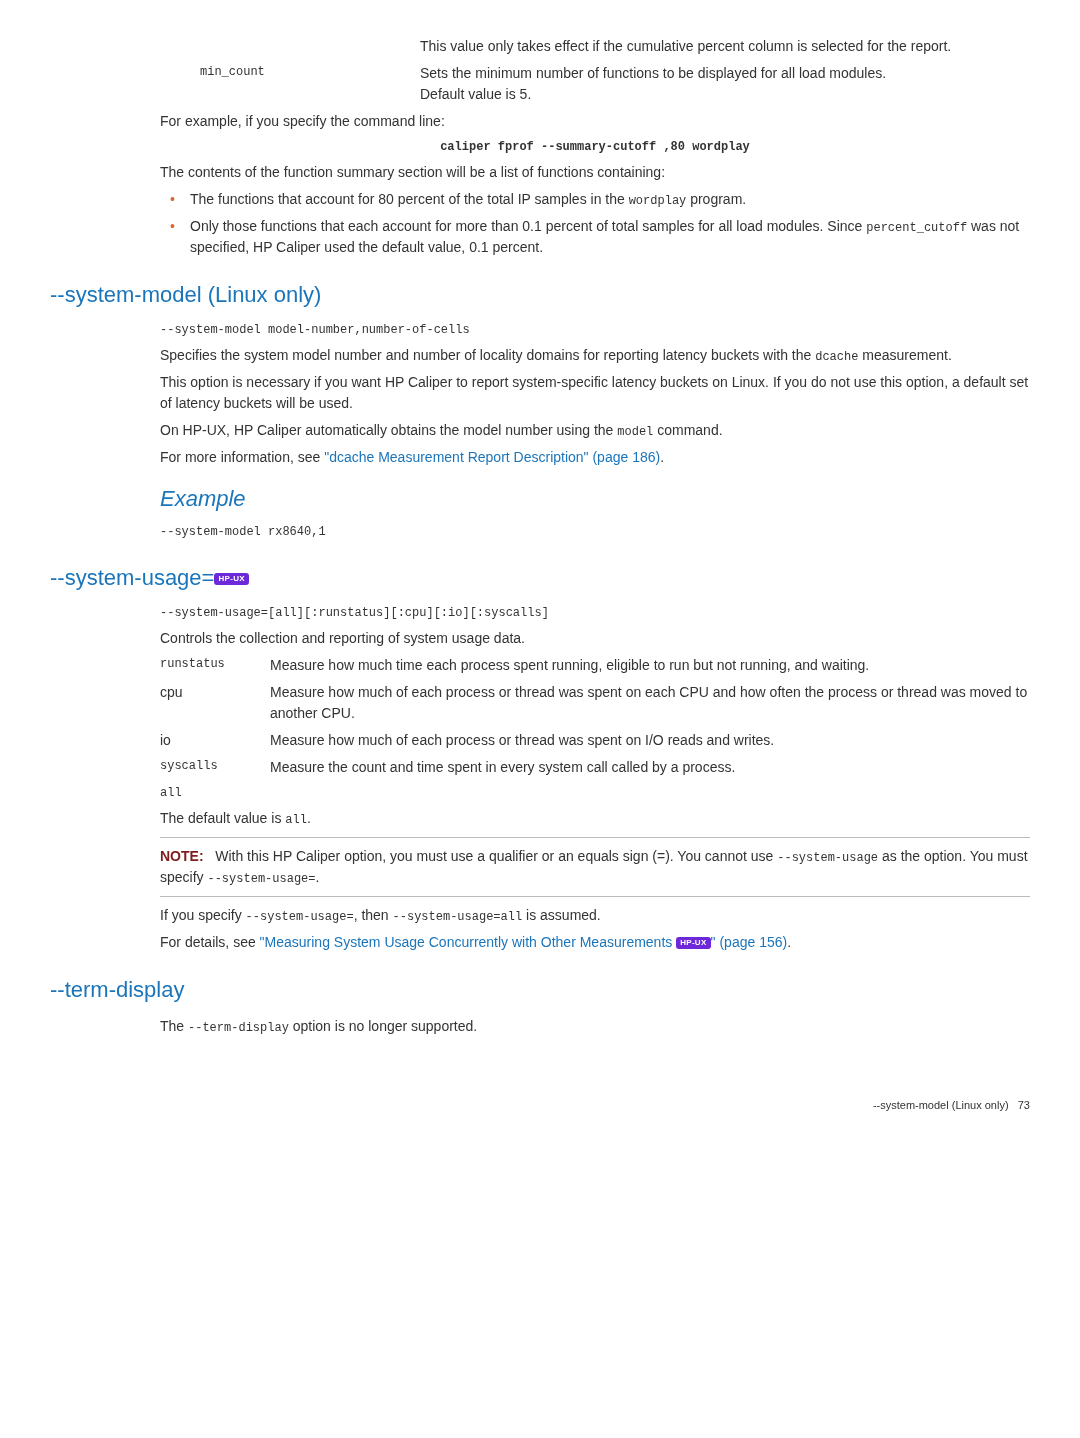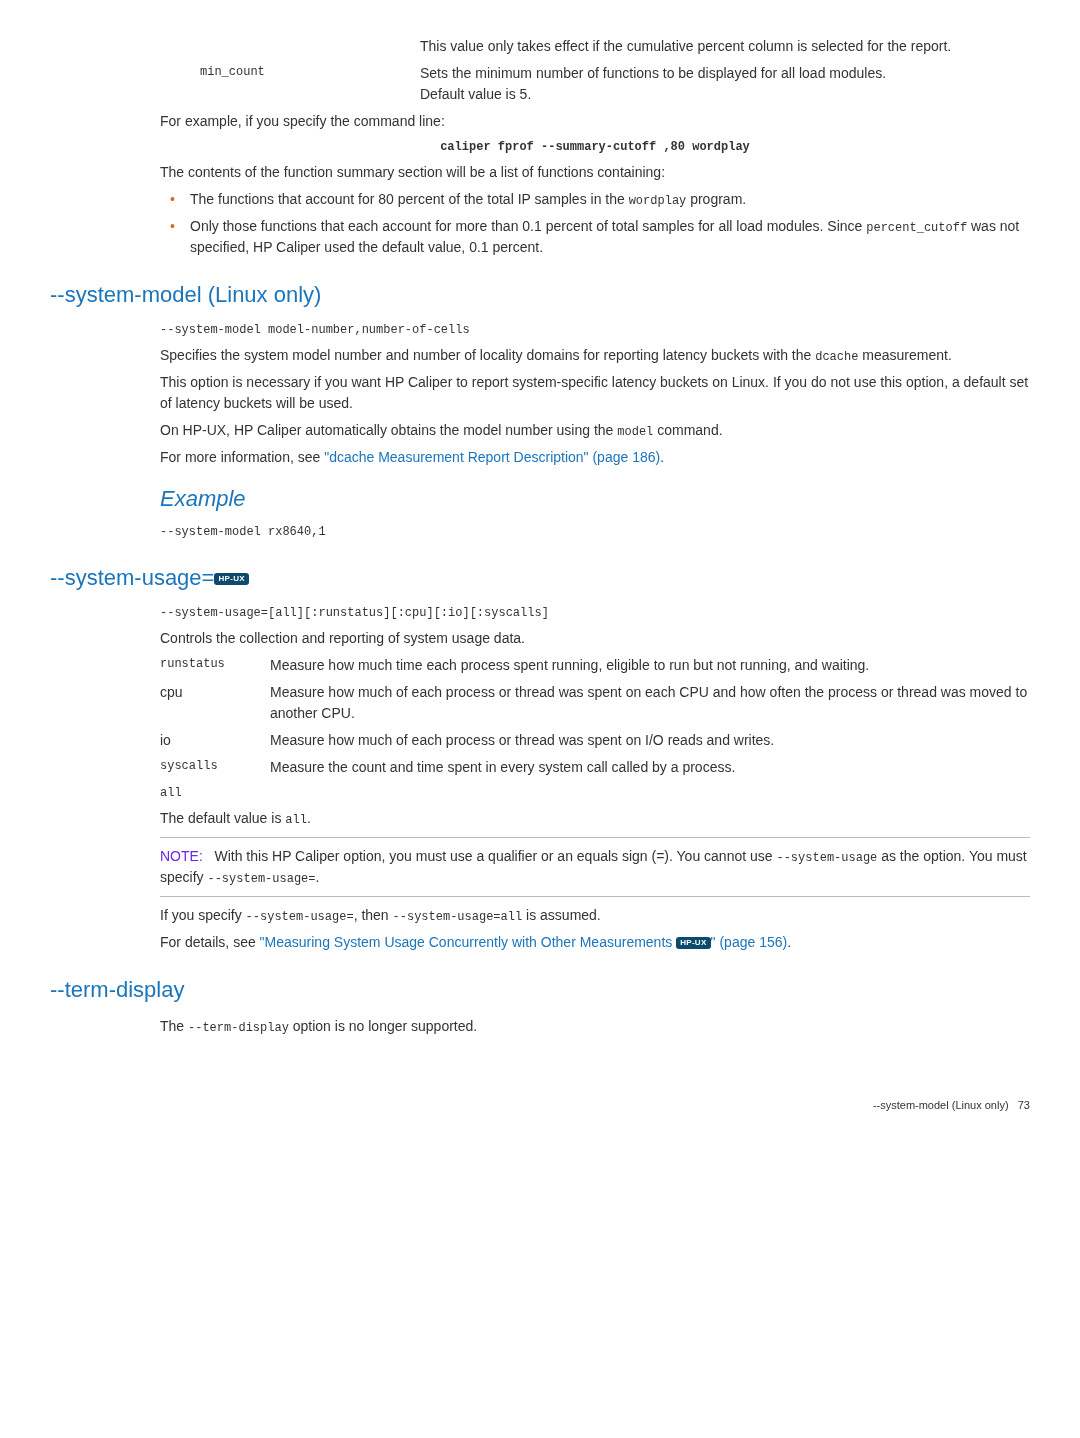--- a/index.html
+++ b/index.html
@@ -54,38 +54,38 @@
     display: flex;
     margin: 6px 0;
   }
   .def-term { flex-shrink: 0; }
   .def-term.w1 { width: 220px; }
   .def-term.w2 { width: 110px; }
   .def-desc { flex: 1; }
   .link { color: #1a75bb; }
   .badge {
     display: inline-block;
-    background: #0c4a6e;
+    background: #6d28d9;
     color: #fff;
     border-radius: 3px;
     padding: 0 4px;
     font-size: 8px;
     font-weight: bold;
     vertical-align: middle;
     letter-spacing: 0.3px;
     line-height: 12px;
     font-family: Arial, sans-serif;
   }
   .note-block {
     border-top: 1px solid #bbb;
     border-bottom: 1px solid #bbb;
     padding: 8px 0;
     margin: 8px 0 8px 110px;
   }
-  .note-label { color: #6d28d9; font-weight: normal; }
+  .note-label { color: #7f1d1d; font-weight: bold; }
   .footer {
     text-align: right;
     margin-top: 60px;
     font-size: 11px;
   }
 </style>
 </head>
 <body>
 
 <div class="indent-sub">

